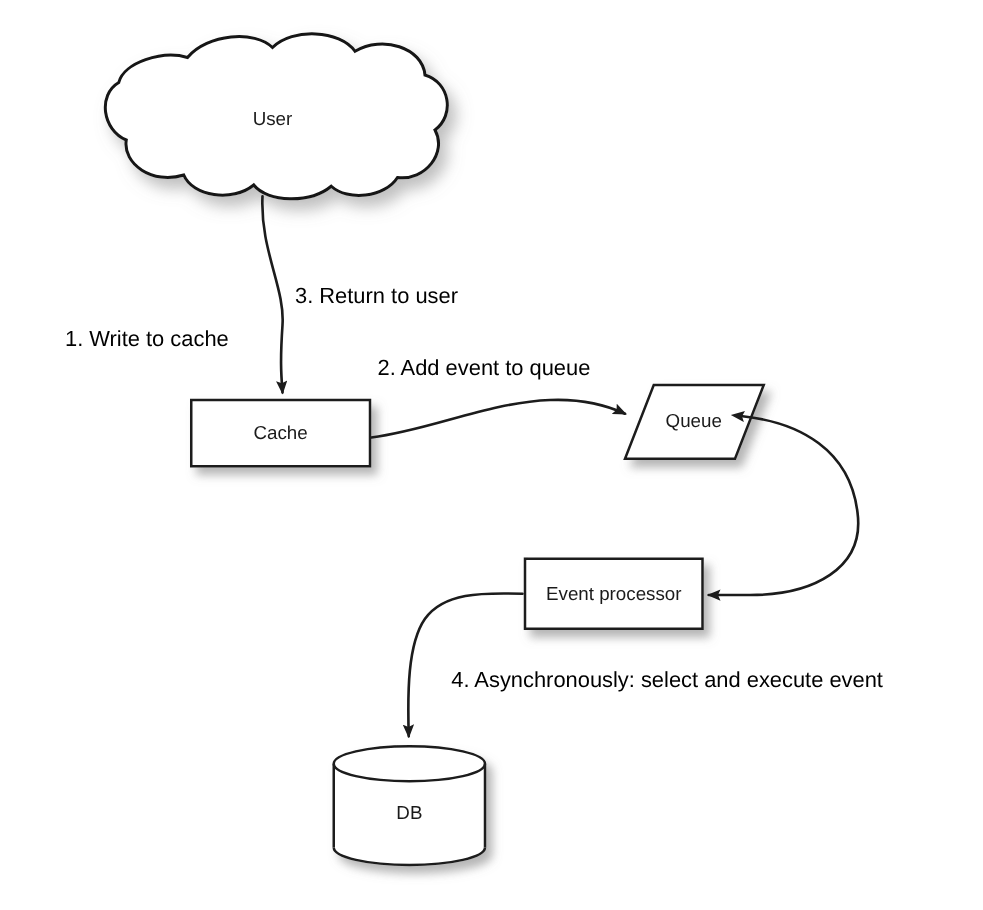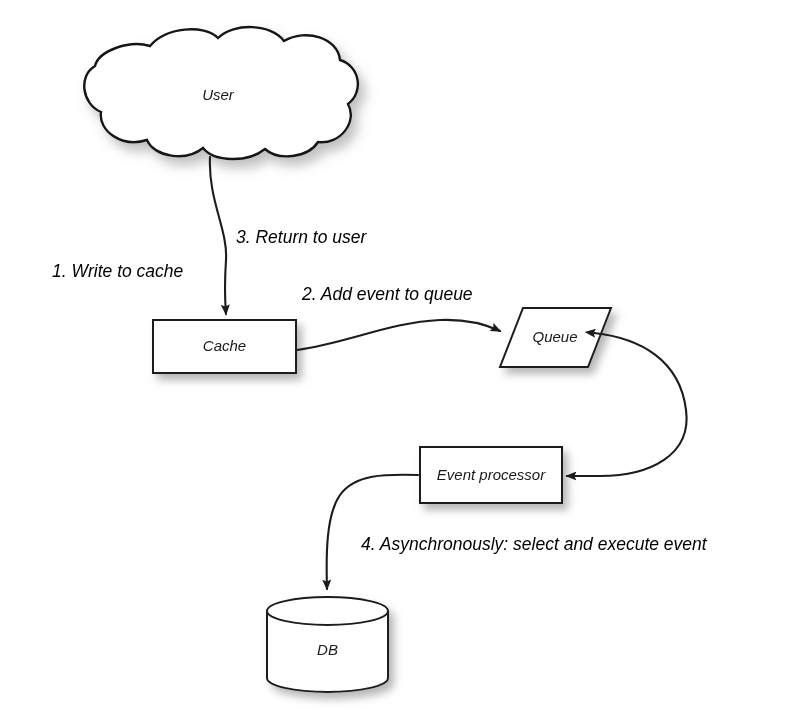--- a/index.html
+++ b/index.html
@@ -13,21 +13,20 @@
     height: 728px;
     font-family: "Liberation Sans", sans-serif;
     color: #111111;
     overflow: hidden;
   }
   #diagram-canvas {
     position: relative;
     width: 786px;
     height: 728px;
     background: #ffffff;
-    font-style: italic;
   }
   #diagram-svg {
     position: absolute;
     left: 0;
     top: 0;
     width: 786px;
     height: 728px;
     display: block;
   }
   .node-label {

